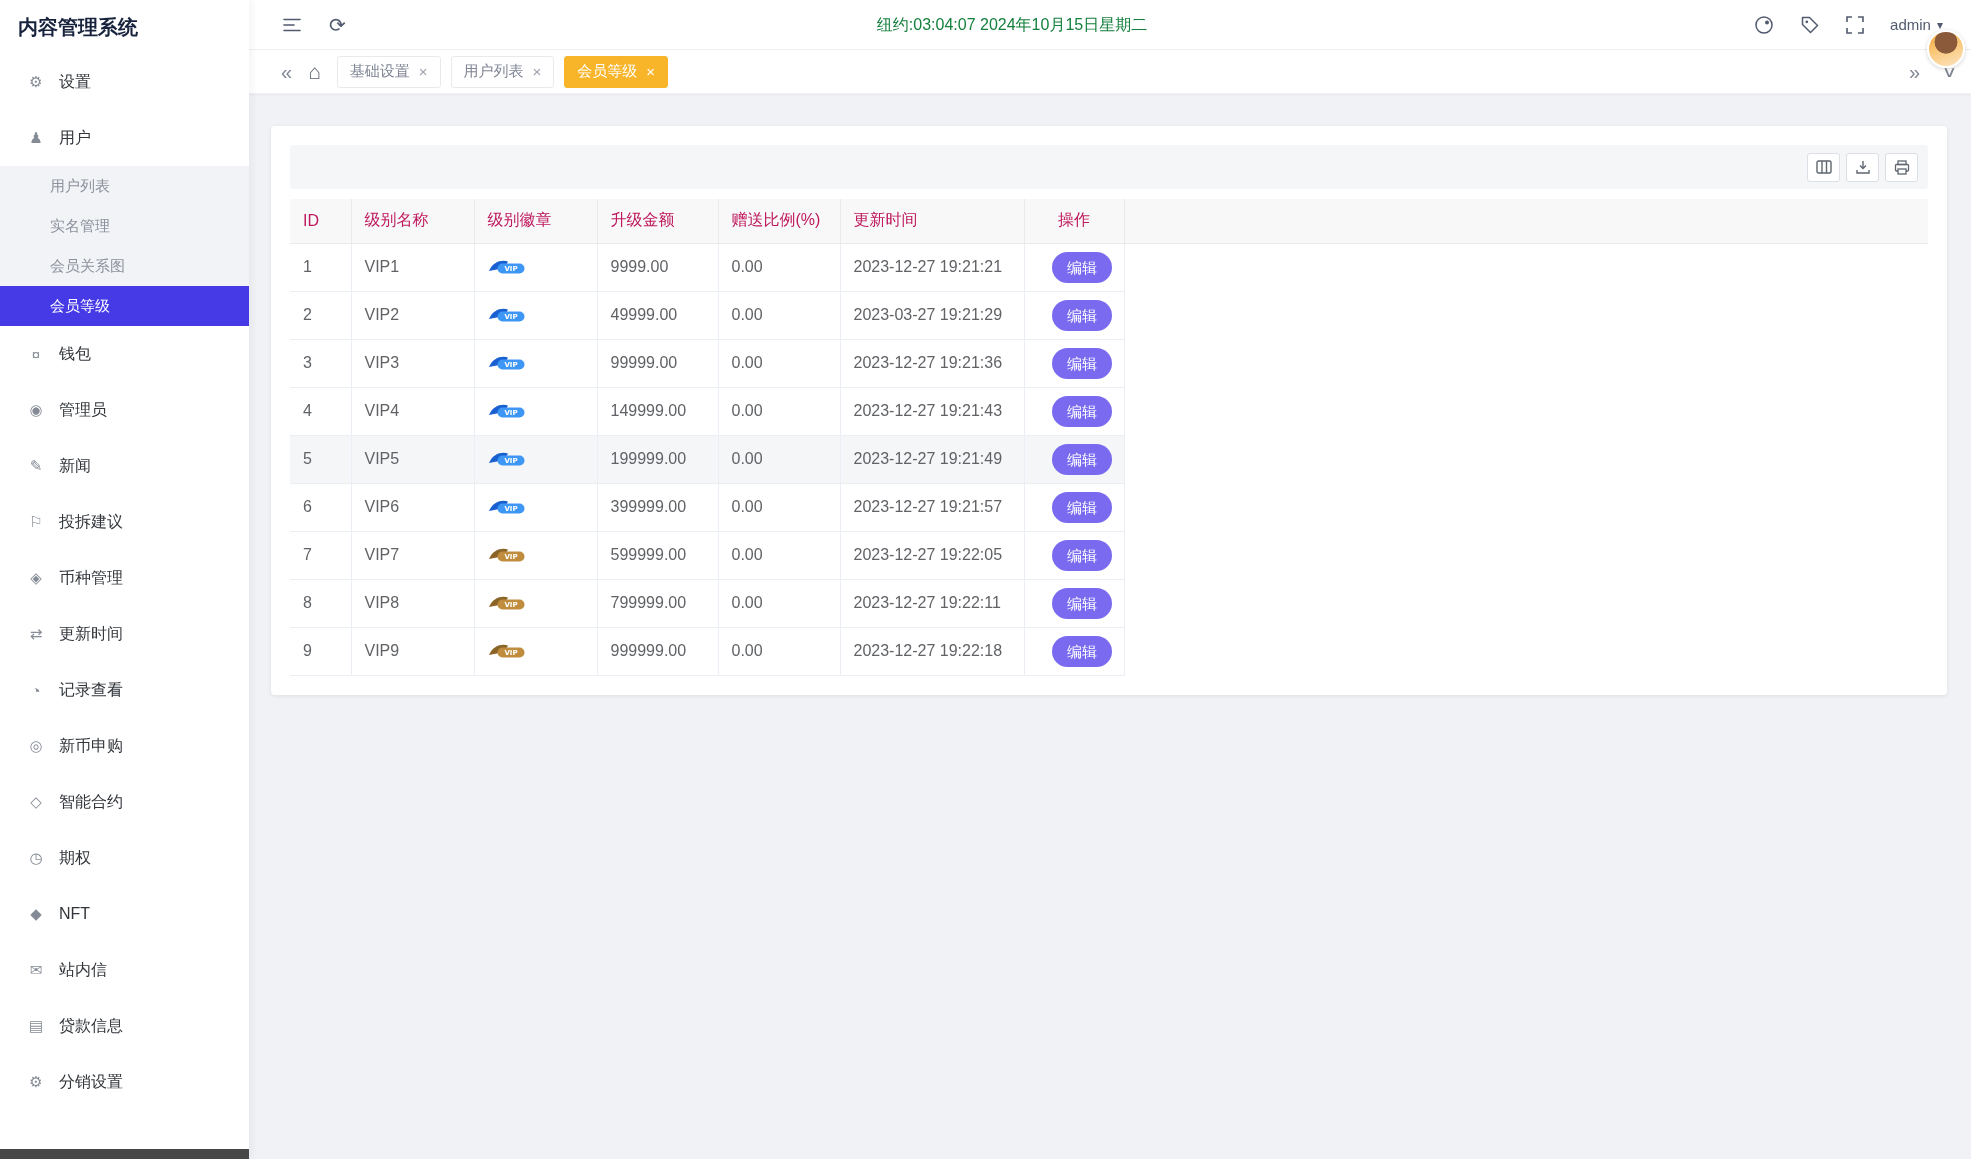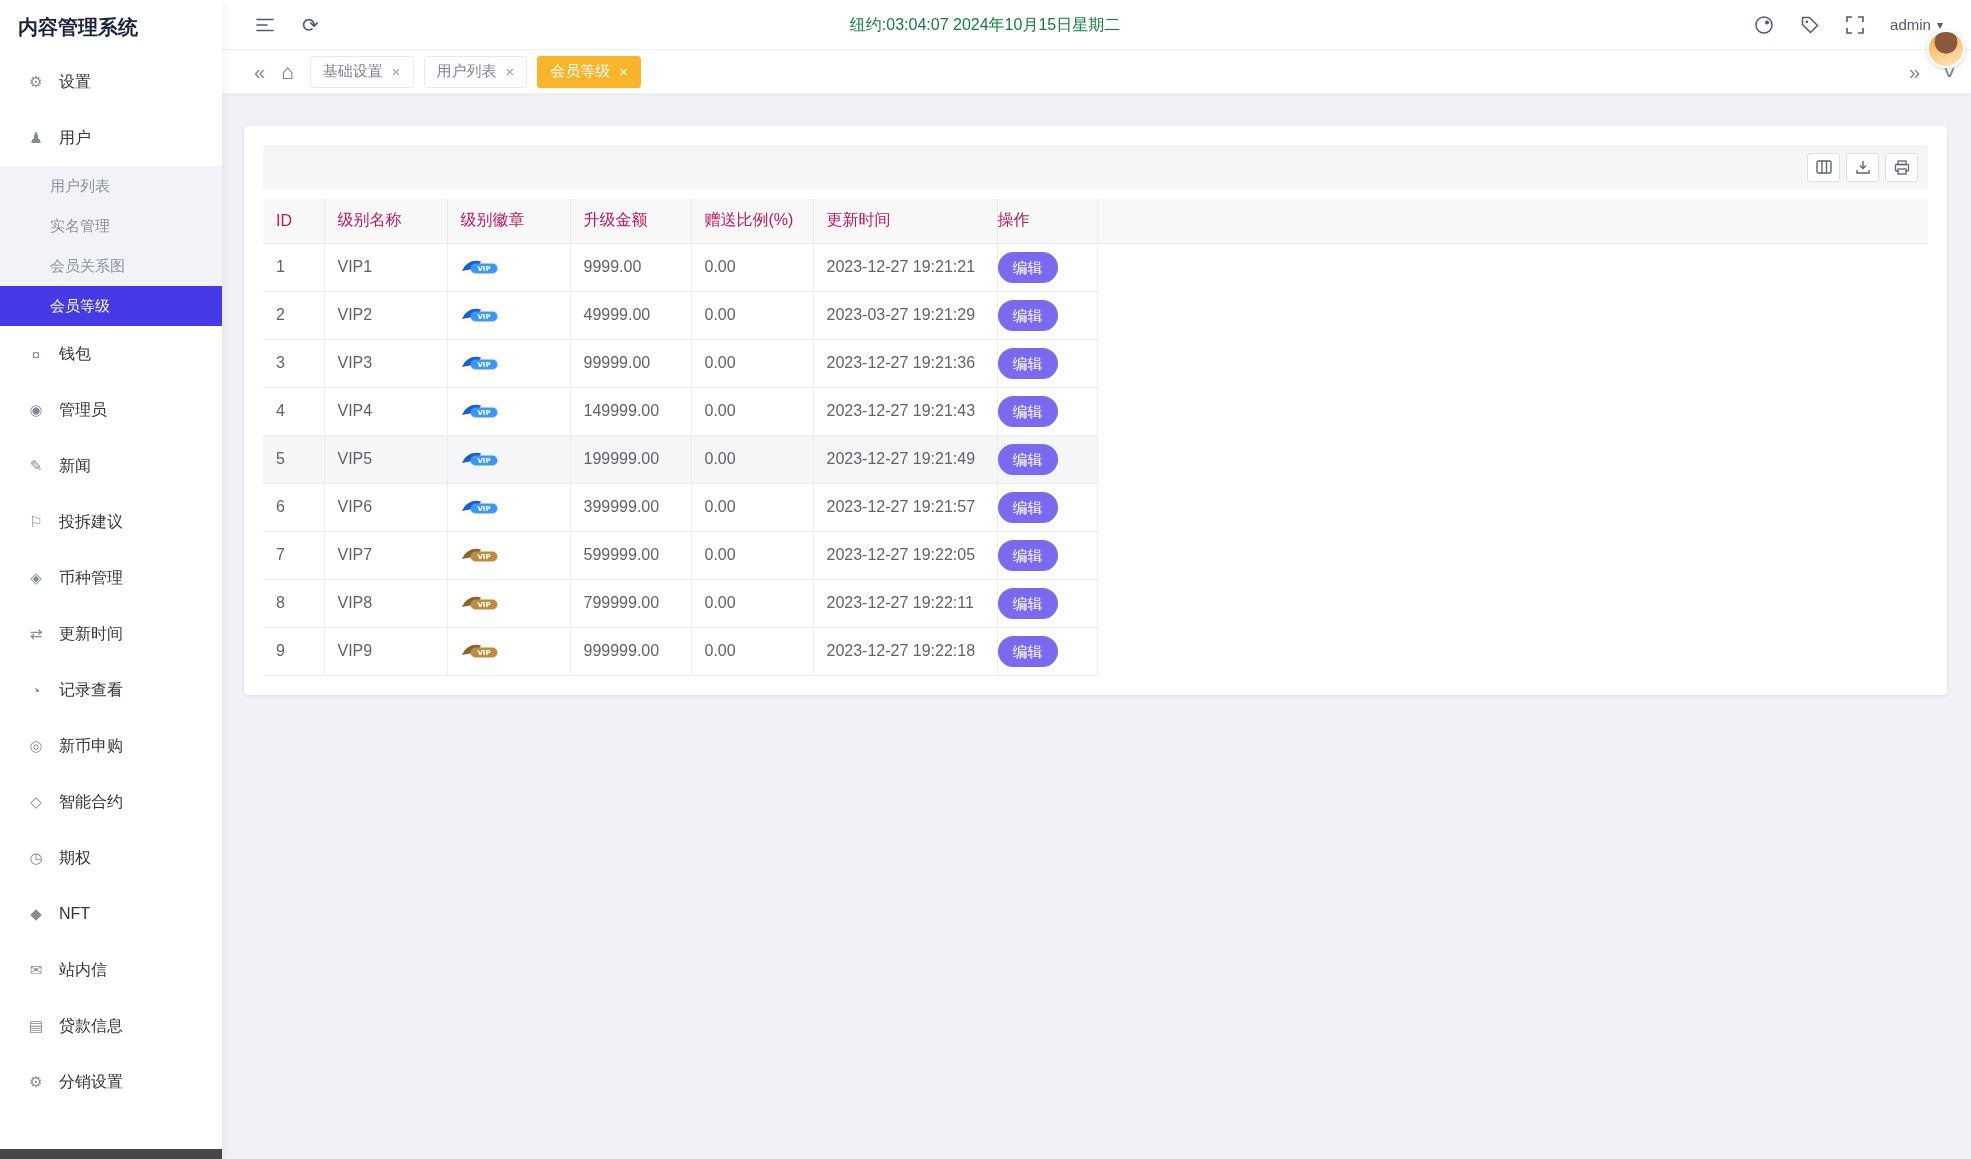--- a/index.html
+++ b/index.html
@@ -5,21 +5,21 @@
   * { margin:0; padding:0; box-sizing:border-box; }
   html,body { width:1971px; height:1159px; overflow:hidden; }
   body {
     font-family:"Liberation Sans","DejaVu Sans",sans-serif;
     background:#f0f2f5; color:#333;
   }
   .app { display:flex; width:1971px; height:1159px; }
 
   
   .sidebar {
-    width:222px; background:#fff; position:relative; z-index:6;
+    width:249px; background:#fff; position:relative; z-index:6;
     box-shadow:2px 0 8px rgba(29,35,41,.06);
     display:flex; flex-direction:column; height:100%;
   }
   .sidebar-title {
     height:54px; line-height:54px; padding-left:18px;
     font-size:20px; font-weight:bold; color:#17233d; white-space:nowrap;
   }
   .menu { flex:1; overflow:hidden; }
   .menu-item {
     height:56px; display:flex; align-items:center; padding-left:26px;
@@ -101,28 +101,28 @@
     border-radius:3px; display:inline-flex; align-items:center; justify-content:center;
     cursor:pointer; font-family:inherit;
   }
 
   table { width:100%; border-collapse:collapse; table-layout:fixed; font-size:16px; color:#606266; }
   thead th {
     background:#f8f8f9; height:44px; font-weight:normal; color:#be185d;
     text-align:left; padding-left:13px;
     border-bottom:1px solid #e8eaec; border-right:1px solid #e8eaec;
   }
-  thead th.op-col { padding-left:0; }
+  thead th.op-col { text-align:center; padding-left:0; }
   thead th.filler { border-right:none; }
   tbody td {
     height:48px; padding-left:13px;
     border-bottom:1px solid #ebeef5; border-right:1px solid #ebeef5;
     white-space:nowrap;
   }
-  tbody td.op { text-align:left; padding-left:0; }
+  tbody td.op { text-align:center; padding-left:16px; }
   tbody td.filler { border-right:none; border-bottom:none; }
   tr.highlight td:not(.filler) { background:#f5f6f8; }
   .vip-badge { vertical-align:middle; }
   .edit-btn {
     display:inline-block; background:var(--edit-button,#7a6af0); color:#fff;
     font-size:15px; line-height:1; padding:8px 15px; border-radius:16px; cursor:pointer;
   }
 </style>
 </head>
 <body>

